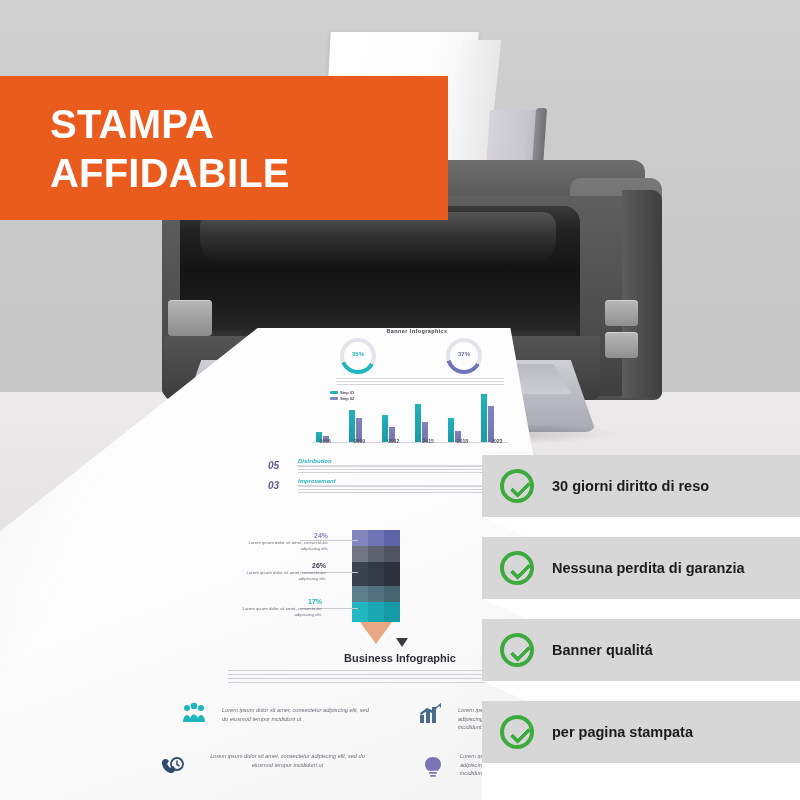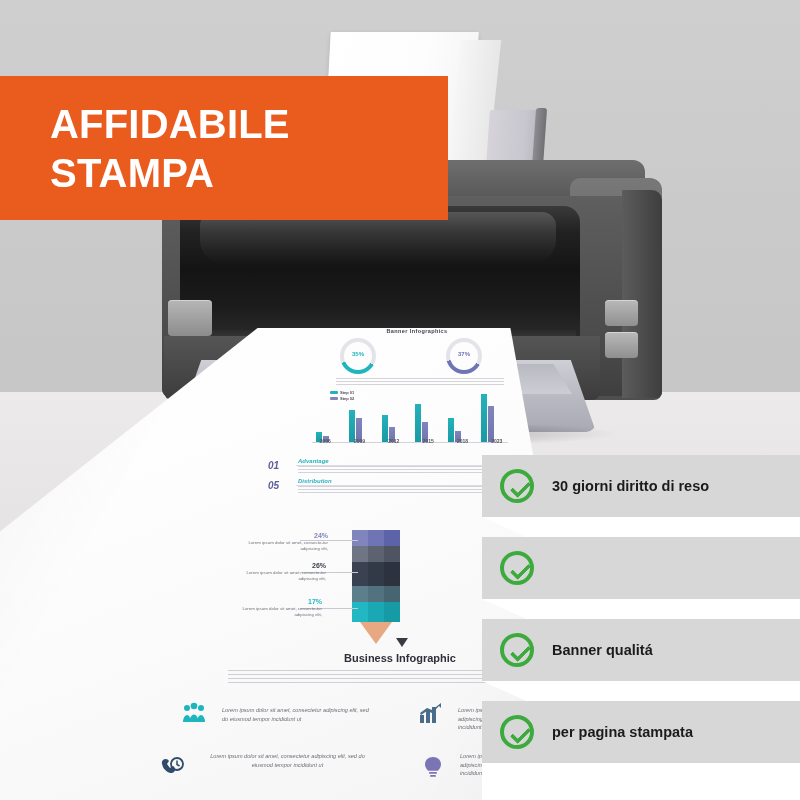--- a/index.html
+++ b/index.html
@@ -252,28 +252,28 @@
     <span>2006</span>
     <span>2009</span>
     <span>2012</span>
     <span>2015</span>
     <span>2018</span>
     <span>2023</span>
   </div>
 
   <div class="steps">
     <div class="step">
-      <div class="num">01</div>
-      <div class="hd">Advantage</div>
+      <div class="num">05</div>
+      <div class="hd">Distribution</div>
       <div class="rule"></div>
       <div class="ln"></div>
     </div>
     <div class="step">
-      <div class="num">05</div>
-      <div class="hd">Distribution</div>
+      <div class="num">03</div>
+      <div class="hd">Improvement</div>
       <div class="rule"></div>
       <div class="ln"></div>
     </div>
   </div>
 
   <div class="pyramid">
     <div class="pyr-row" style="top:0px;height:16px">
         <i style="background:#8185bd"></i>
         <i style="background:#6f74b5"></i>
         <i style="background:#5d63a8"></i>
@@ -366,20 +366,21 @@
     <div class="ring"></div>
     <div class="ptxt">
       <div>30 giorni diritto di reso</div>
     </div>
   </div>
   <div class="wedge w1"></div>
 
   <div class="panel p2">
     <div class="ring"></div>
     <div class="ptxt">
+      <div>Nessuna perdita di garanzia</div>
     </div>
   </div>
   <div class="wedge w2"></div>
 
   <div class="panel p3">
     <div class="ring"></div>
     <div class="ptxt">
       <div>Banner qualitá</div>
     </div>
   </div>
@@ -388,17 +389,17 @@
   <div class="panel p4">
     <div class="ring"></div>
     <div class="ptxt">
       <div>per pagina stampata</div>
     </div>
   </div>
   <div class="wedge-bot"></div>
 
   <div class="banner"></div>
   <div class="banner-txt">
+    <div>STAMPA</div>
     <div>AFFIDABILE</div>
-    <div>STAMPA</div>
   </div>
 
 </div>
 
 </body></html>

